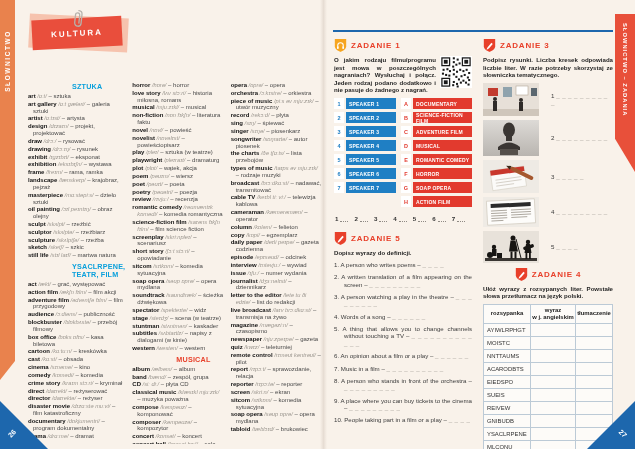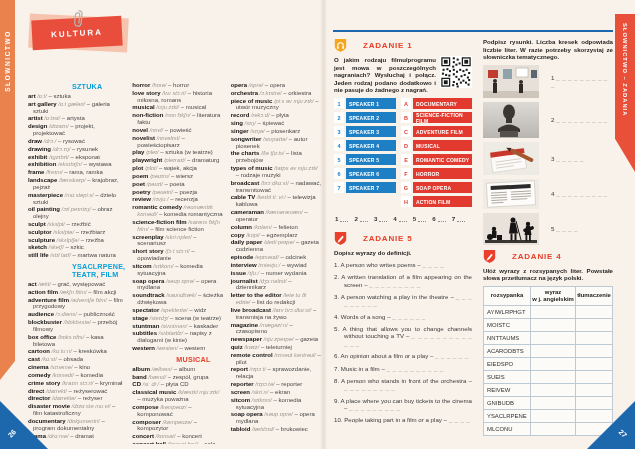--- a/index.html
+++ b/index.html
@@ -37,21 +37,21 @@
   .vcol .vhead:first-child{margin-top:1px;}
   .vhead.blue{color:#0aa0dc;} .vhead.red{color:#e8402a;}
   .ventry{padding-left:5px;text-indent:-5px;margin-bottom:1px;}
   .ventry b{color:#141414;}
   .ventry i{color:#9b968f;font-size:5.7px;}
 
   
   .toprule{position:absolute;left:333px;top:30px;width:280px;height:2px;background:#1d67ad;}
   #col-a{position:absolute;left:334px;top:38px;width:138px;}
   #col-b{position:absolute;left:483px;top:38px;width:130px;}
-  .taskhead{display:flex;align-items:center;gap:16px;margin-bottom:3px;}
+  .taskhead{display:flex;align-items:center;gap:4px;margin-bottom:3px;}
   .taskhead .ttl{color:#e8402a;font-weight:800;font-size:8px;letter-spacing:.8px;}
   .instr{font-size:6.1px;font-weight:bold;color:#262626;text-align:justify;line-height:1.25;margin-bottom:4px;}
   .qr-float{float:right;width:32px;height:32px;margin:0 0 2px 4px;}
   .qr-float svg{width:100%;height:100%;display:block;}
 
   .match{display:flex;gap:5px;margin-top:1px;}
   .mcol{display:flex;flex-direction:column;gap:3px;}
   .mcol.speakers{width:62px;}
   .mcol.options{flex:1;}
   .mrow{display:flex;gap:2px;height:11px;}
@@ -392,20 +392,28 @@
         <div class="defitem"><span class="dnum">5. </span>A thing that allows you to change channels without touching a TV – <span class="blank">_ _ _ _ _ _   _ _ _ _ _ _ _</span></div>
         <div class="defitem"><span class="dnum">6. </span>An opinion about a film or a play – <span class="blank">_ _ _ _ _ _</span></div>
         <div class="defitem"><span class="dnum">7. </span>Music in a film – <span class="blank">_ _ _ _ _ _ _ _ _ _</span></div>
         <div class="defitem"><span class="dnum">8. </span>A person who stands in front of the orchestra – <span class="blank">_ _ _ _ _ _ _ _ _</span></div>
         <div class="defitem"><span class="dnum">9. </span>A place where you can buy tickets to the cinema – <span class="blank">_ _ _   _ _ _ _ _ _</span></div>
         <div class="defitem"><span class="dnum">10. </span>People taking part in a film or a play – <span class="blank">_ _ _ _</span></div>
       </div>
   </div>
 
   <div id="col-b">
+    <div class="taskhead">
+      <svg width="13" height="15" viewBox="0 0 16 18">
+        <path d="M1 1 h14 v9 c0 4.5 -7 7 -7 7 s-7 -2.5 -7 -7 z" fill="#e8402a"></path>
+        <path d="M5.4 11.6 L10.4 5.7 L12 7.1 L7 13 Z" fill="#fff"></path>
+        <path d="M4.3 14.1 L5.4 11.6 L7 13 Z" fill="#fff"></path>
+      </svg>
+      <span class="ttl">ZADANIE 3</span>
+    </div>
     <div class="instr">Podpisz rysunki. Liczba kresek odpowiada liczbie liter. W razie potrzeby skorzystaj ze słowniczka tematycznego.</div>
     <div id="pic-list">
         <div class="picitem">
           <div class="picimg">
     <svg viewBox="0 0 56 33">
       <rect width="56" height="33" fill="#e7e0d8"></rect>
       <rect x="0" y="26" width="56" height="7" fill="#cfc6bb"></rect>
       <rect x="5" y="5" width="10" height="8" fill="#c23b2e"></rect>
       <rect x="20" y="4" width="9" height="10" fill="#8fa3ad"></rect>
       <rect x="33" y="3" width="12" height="9" fill="#fff" stroke="#b4a998" stroke-width="0.6"></rect>
@@ -496,21 +504,21 @@
               <path d="M43 13 h4 l1.5 9 h-7 z" fill="#171513"></path>
       <rect x="42.5" y="22" width="1.8" height="6" fill="#171513"></rect>
               <rect x="46" y="22" width="1.8" height="6" fill="#171513"></rect>
       <rect x="40" y="14.5" width="11" height="3.5" rx="1.5" transform="rotate(-18 45 16)" fill="#171513"></rect>
     </svg>
   </div>
           <div class="picblank"><span class="pnum">5 </span><span class="blank">_ _ _ _</span></div>
         </div>
       </div>
 
-    <div class="taskhead" style="margin-top:0;">
+    <div class="taskhead" style="margin-top:0;justify-content:center;">
       <svg width="13" height="15" viewBox="0 0 16 18">
         <path d="M1 1 h14 v9 c0 4.5 -7 7 -7 7 s-7 -2.5 -7 -7 z" fill="#e8402a"></path>
         <path d="M5.4 11.6 L10.4 5.7 L12 7.1 L7 13 Z" fill="#fff"></path>
         <path d="M4.3 14.1 L5.4 11.6 L7 13 Z" fill="#fff"></path>
       </svg>
       <span class="ttl">ZADANIE 4</span>
     </div>
     <div class="instr">Ułóż wyrazy z rozsypanych liter. Powstałe słowa przetłumacz na język polski.</div>
     <table class="t4table">
       <thead>

